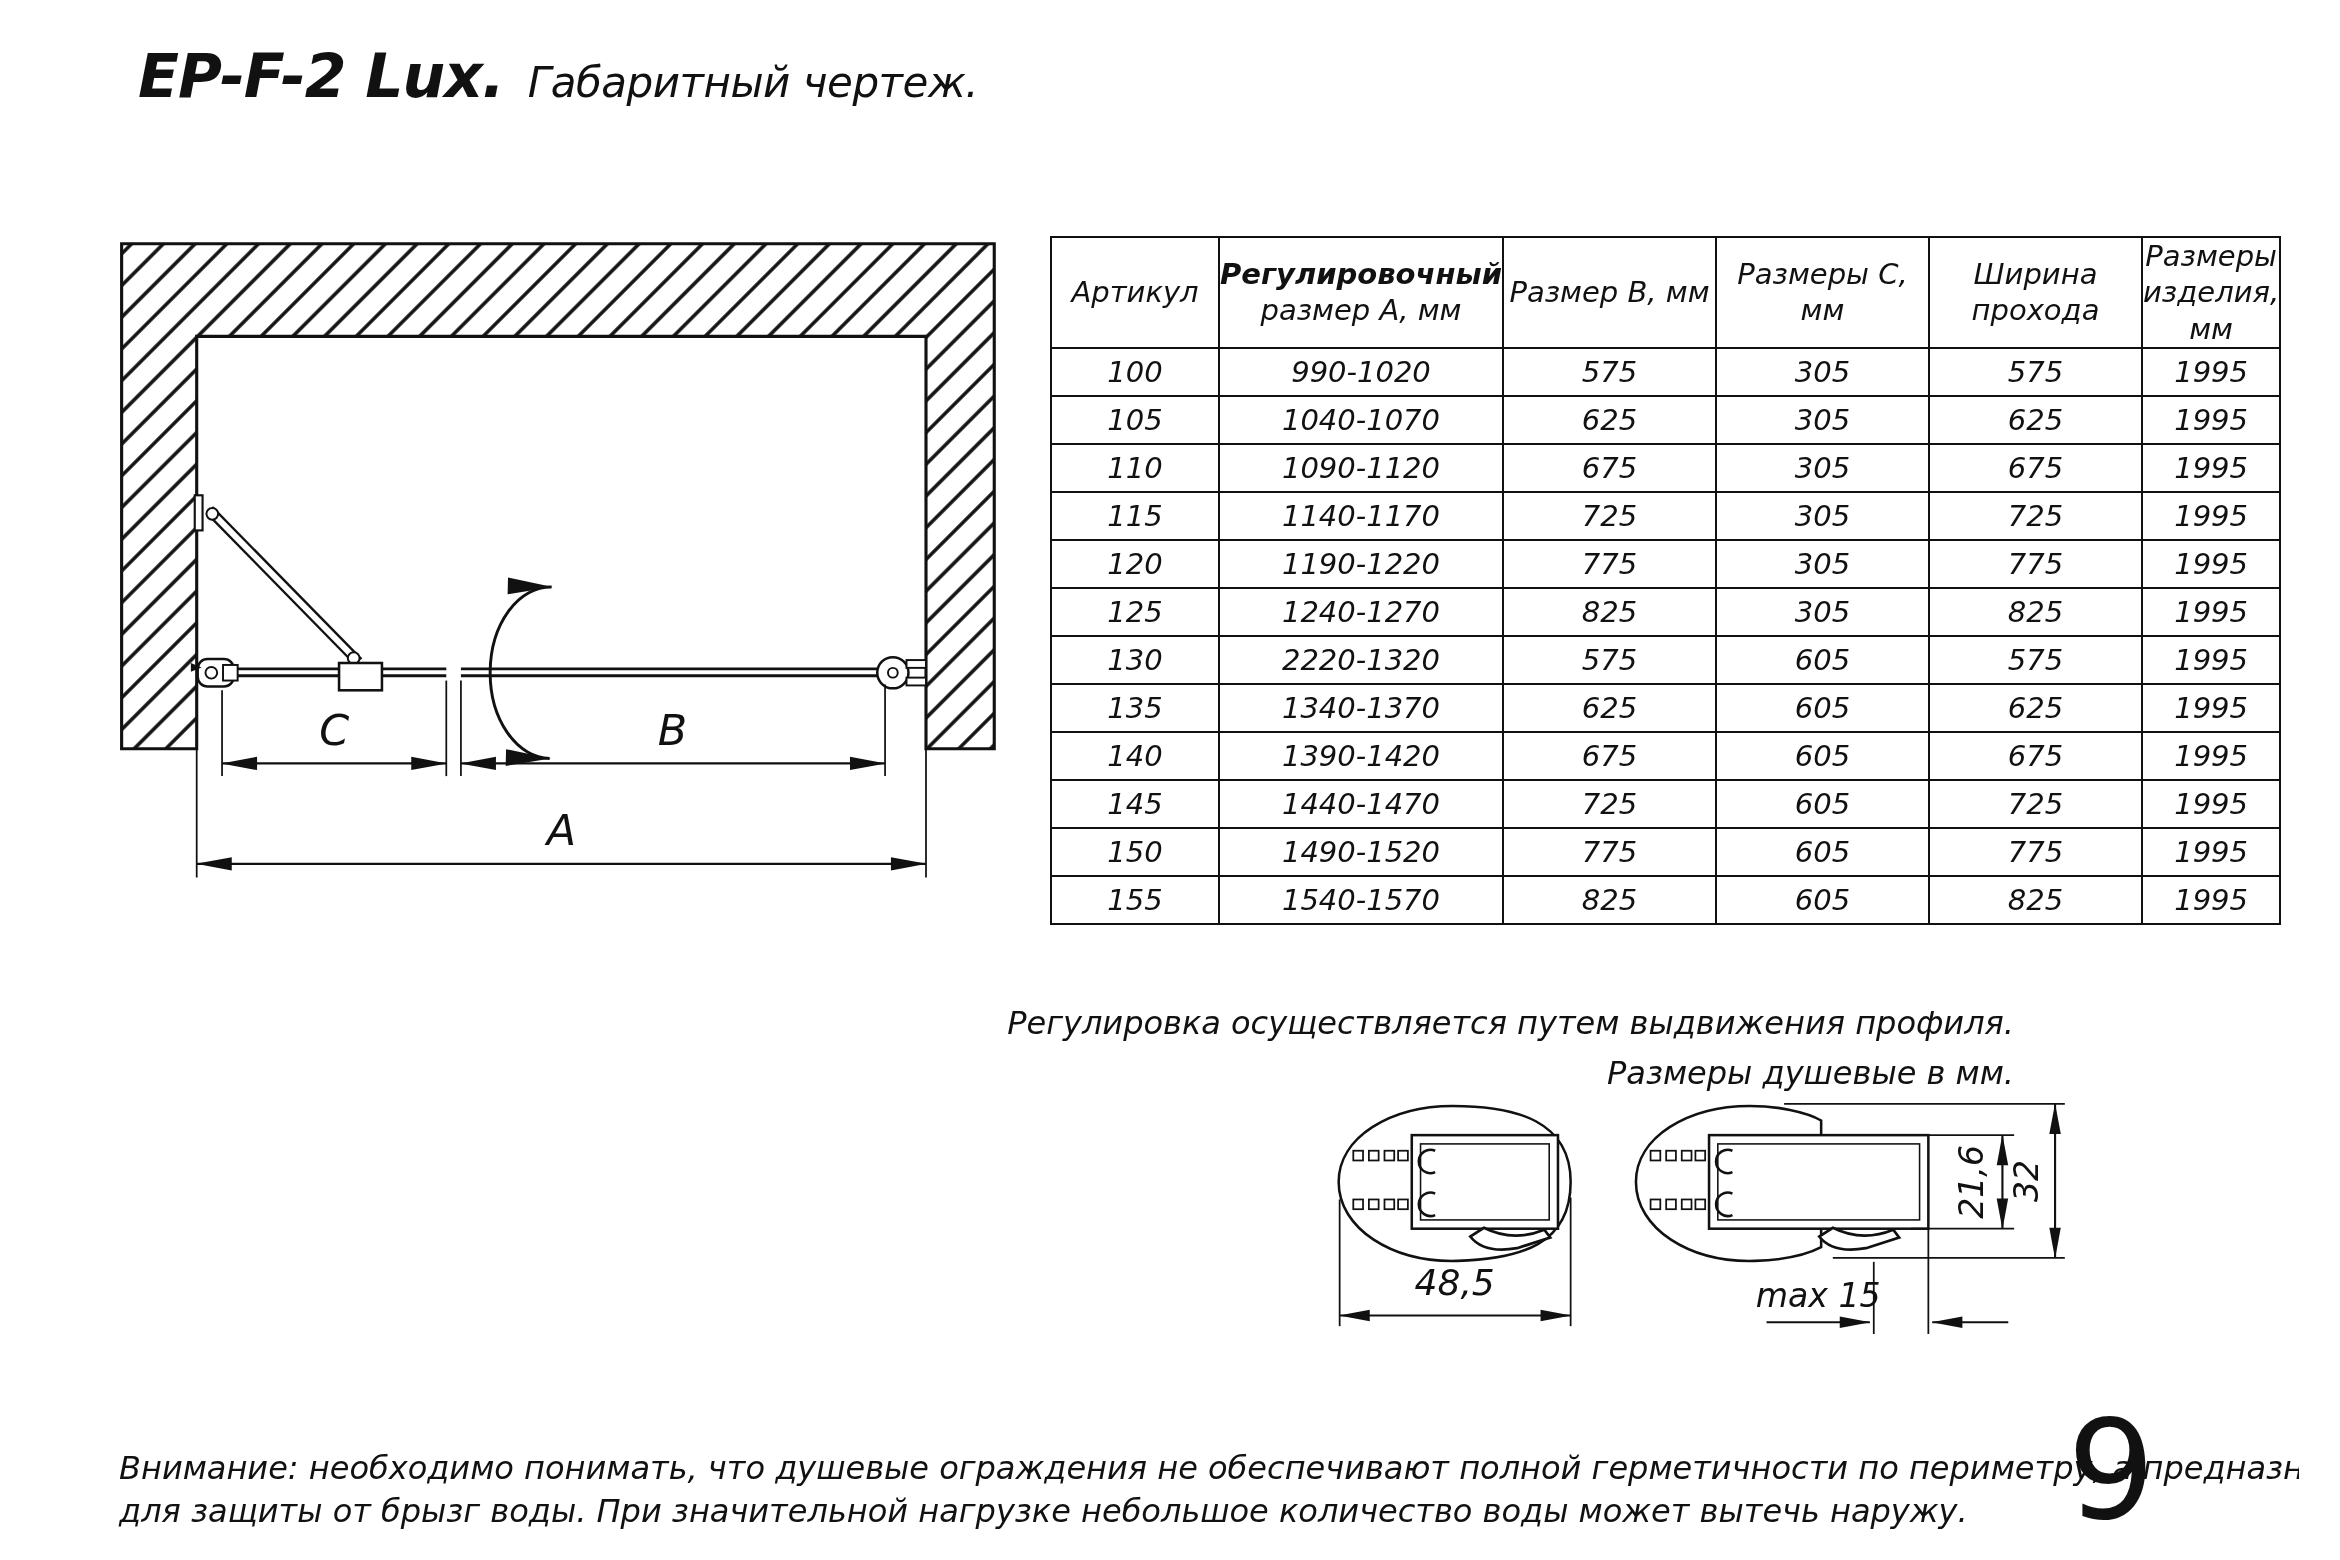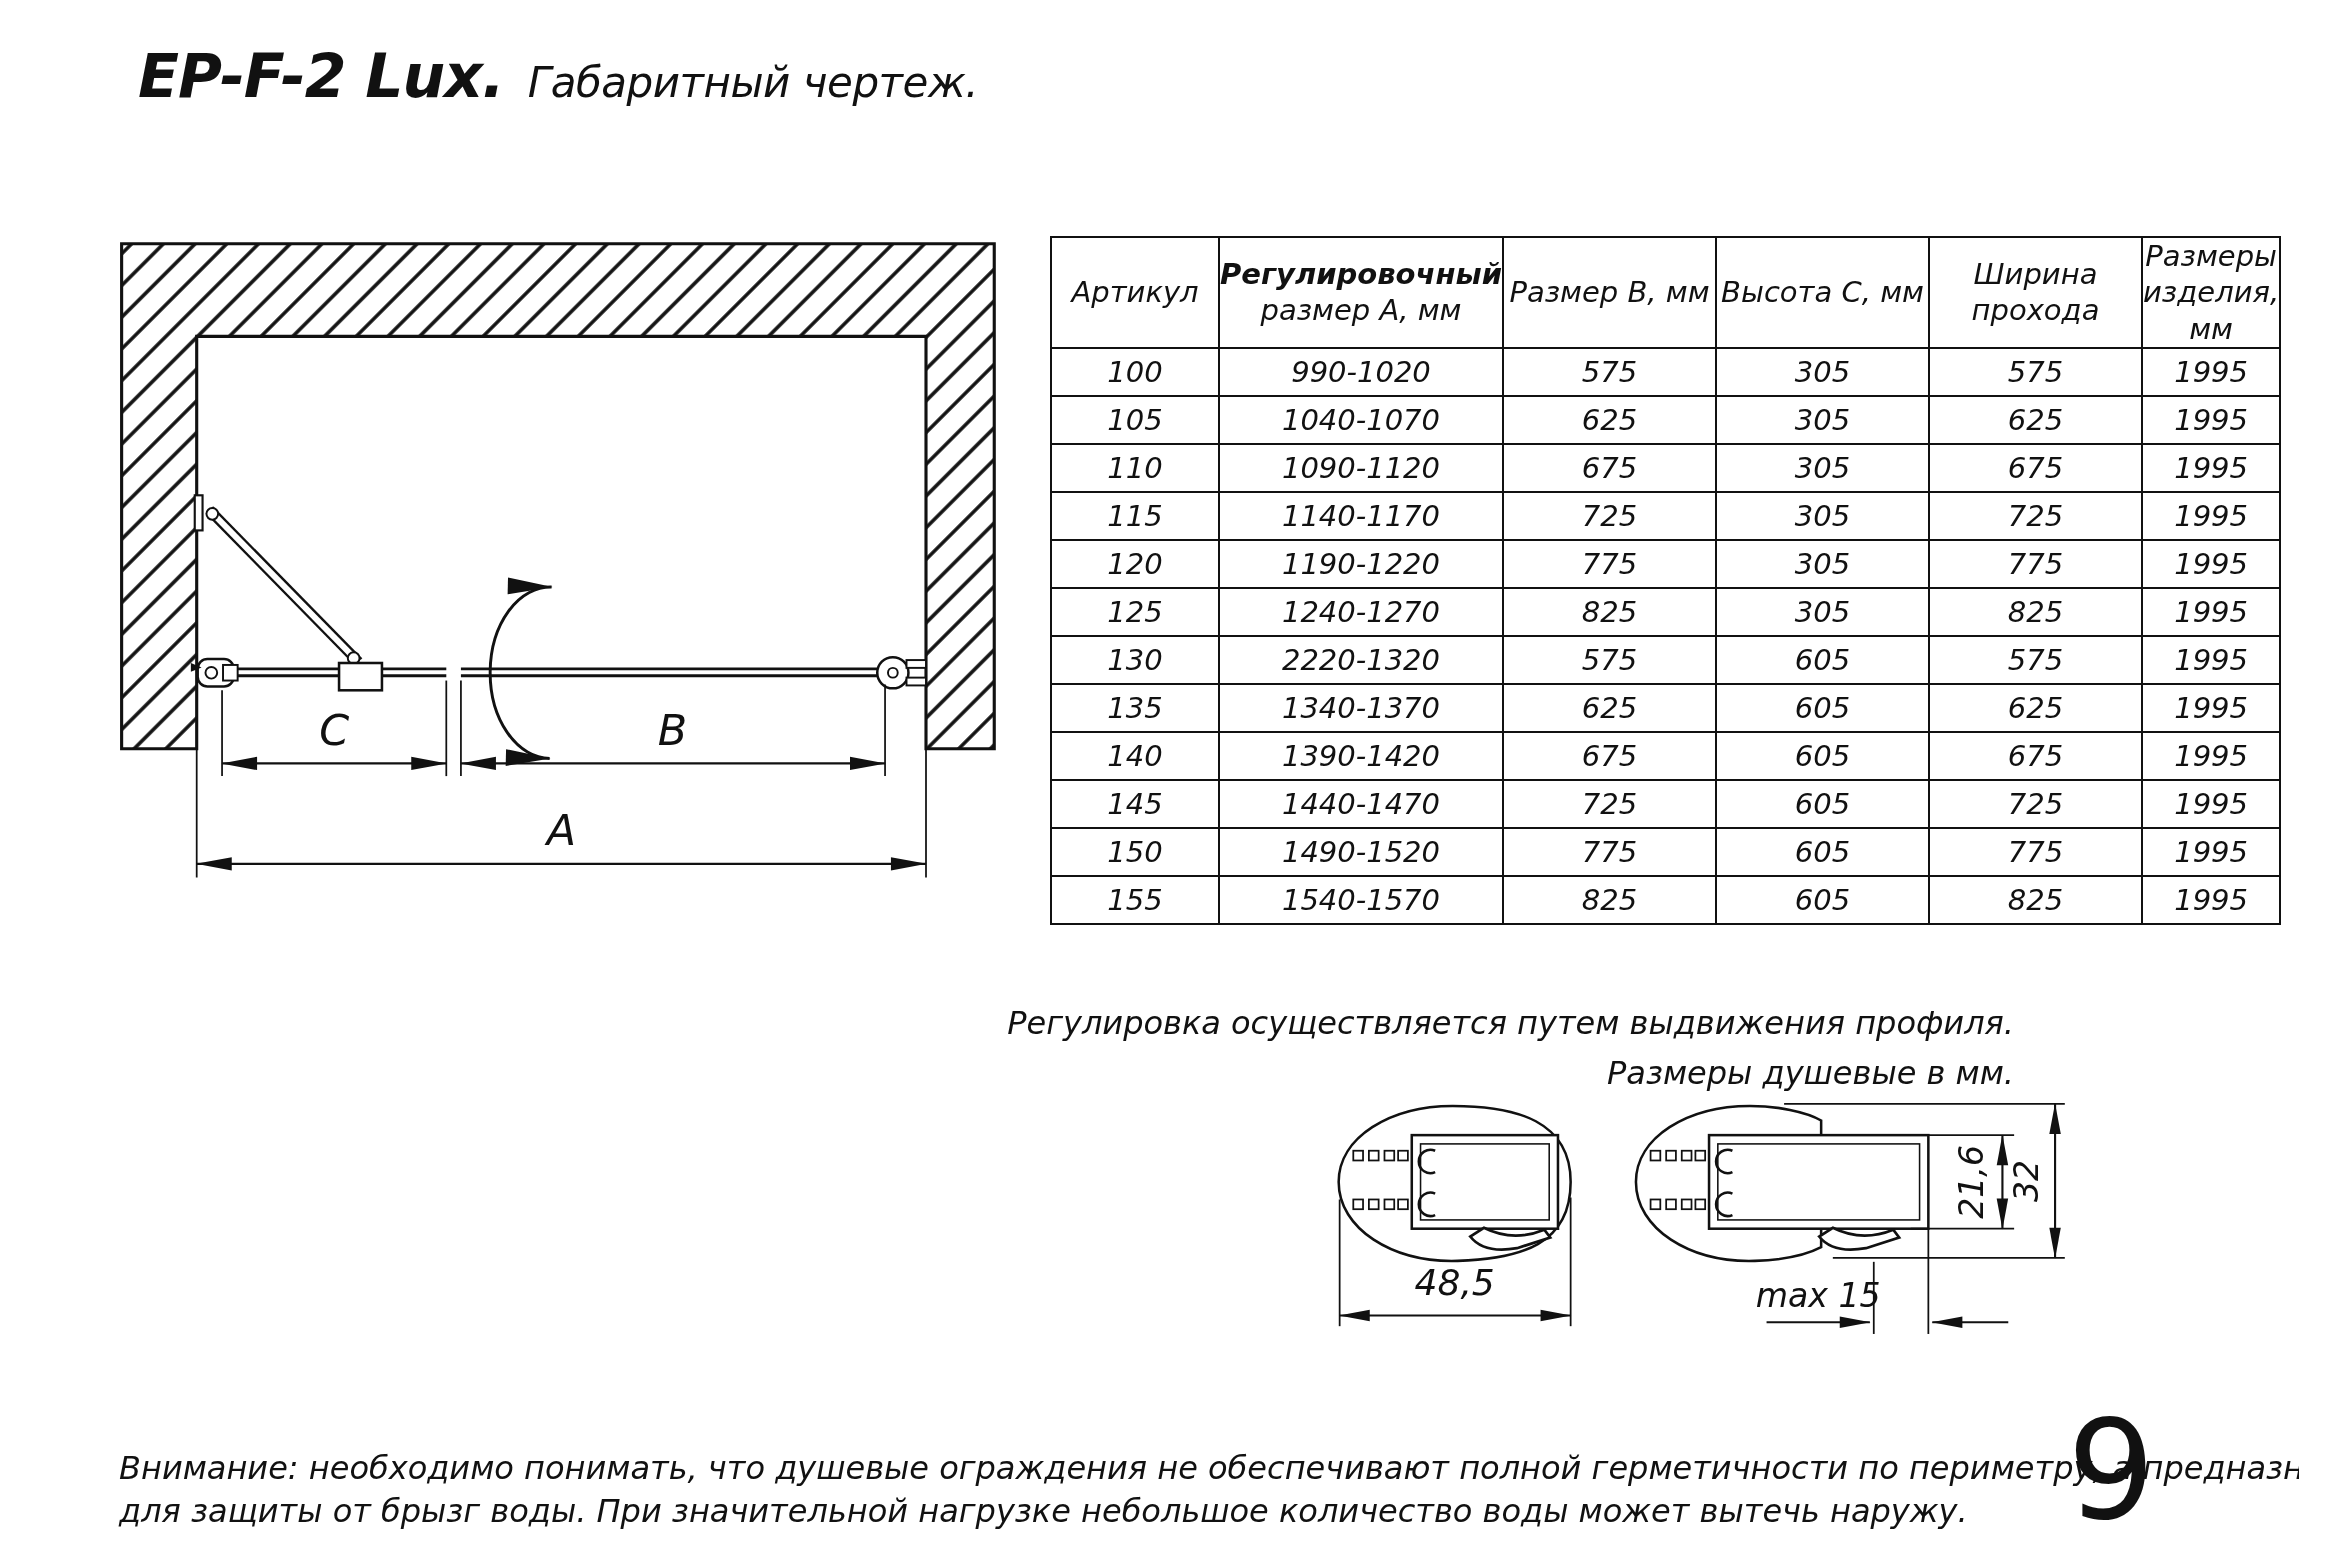--- a/index.html
+++ b/index.html
@@ -121,21 +121,21 @@
           <div>Артикул</div>
         </th>
         <th>
           <div class="bold-line">Регулировочный</div>
           <div>размер А, мм</div>
         </th>
         <th>
           <div>Размер В, мм</div>
         </th>
         <th>
-          <div>Высота С, мм</div>
+          <div>Размеры С, мм</div>
         </th>
         <th>
           <div>Ширина</div>
           <div>прохода</div>
         </th>
         <th>
           <div>Размеры</div>
           <div>изделия,</div>
           <div>мм</div>
         </th>

